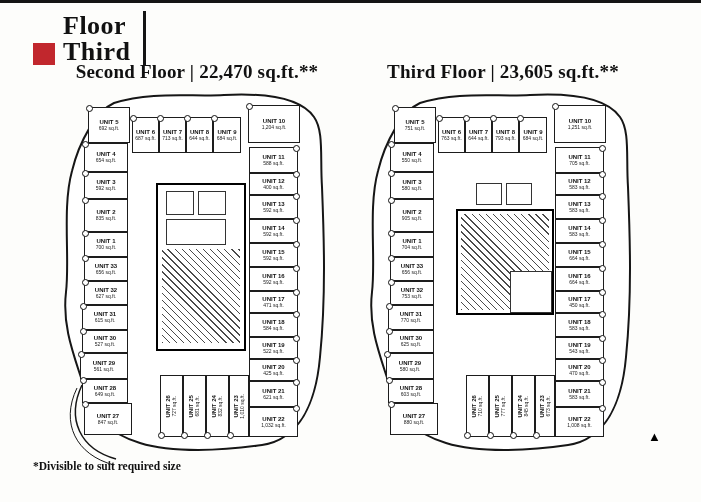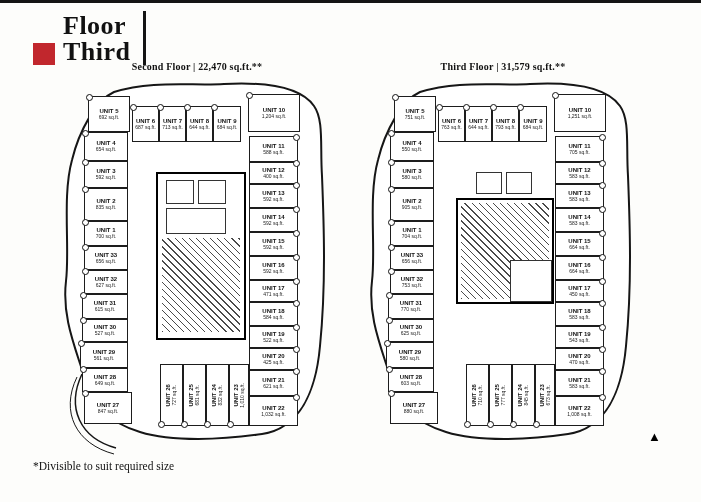--- a/index.html
+++ b/index.html
@@ -9,21 +9,21 @@
     font-family:"Liberation Serif", serif;color:#111;
   }
   
   .hdr{position:absolute;left:33px;top:8px;display:flex;align-items:flex-end;}
   .brand-square{width:22px;height:22px;background:#c1272d;margin-top:3px;}
   .hdr-title{margin-left:8px;font-weight:700;font-size:26px;line-height:26px;letter-spacing:.5px;}
   .hdr-divider{width:3px;height:54px;background:#141414;margin-left:12px;}
   
   .plan{position:absolute;width:290px;}
   .plan h2{
-    margin:0;text-align:center;font-size:10px;font-weight:700;
+    margin:0;text-align:center;font-size:19px;font-weight:700;
     font-family:"Liberation Serif", serif;letter-spacing:.2px;
   }
   .plan-canvas{position:relative;width:290px;height:380px;margin-top:4px;}
   .outline{position:absolute;left:0;top:0;}
   .units{position:absolute;left:0;top:0;width:100%;height:100%;}
   .unit{
     position:absolute;border:1px solid #1d1d1d;background:#fff;
     display:flex;align-items:center;justify-content:center;text-align:center;
     box-sizing:border-box;
   }
@@ -41,21 +41,21 @@
   .dot-B{left:-3px;bottom:-3px;}
   
   .core{position:absolute;border:2.5px solid #000;background:#fff;box-sizing:border-box;z-index:2;}
   .hatch{
     position:absolute;
     background:repeating-linear-gradient(45deg,#4a4a4a 0 1px,transparent 1px 5px);
   }
   .corebox{position:absolute;border:1px solid #333;background:#fff;}
   .corebox-floating{position:absolute;border:1px solid #333;background:#fff;z-index:2;}
   
-  .notes{position:absolute;left:33px;top:454px;font-weight:400;font-size:11.5px;line-height:18px;}
+  .notes{position:absolute;left:33px;top:454px;font-weight:700;font-size:11.5px;line-height:18px;}
   .north{position:absolute;left:648px;top:426px;font-size:13px;color:#000;}
 </style>
 </head>
 <body>
 
 <div class="page">
 
   <div class="hdr">
     <div class="brand-square" style="background: rgb(193, 39, 45);"></div>
     <div class="hdr-title">
@@ -309,21 +309,21 @@
       <div class="core" style="left:104px;top:96px;width:90px;height:168px;">
         <div class="hatch" style="left:4px;top:64px;right:4px;bottom:6px;"></div>
         <div class="corebox" style="left:8px;top:6px;width:26px;height:22px;"></div>
         <div class="corebox" style="left:40px;top:6px;width:26px;height:22px;"></div>
         <div class="corebox" style="left:8px;top:34px;width:58px;height:24px;"></div>
       </div>
     </div>
   </section>
 
   <section class="plan" id="plan-1" style="left:358px;top:58px;">
-    <h2>Third Floor | 31,579 sq.ft.**</h2>
+    <h2>Third Floor | 23,605 sq.ft.**</h2>
     <div class="plan-canvas">
       <svg class="outline" width="290" height="380" viewBox="0 0 290 380">
         <path d="M62,16 C100,4 140,10 172,8 C210,6 248,10 262,30 C272,44 268,70 270,100 C272,150 274,210 268,270 C264,315 248,352 210,358 C170,364 120,366 88,356 C58,347 40,330 32,300 C22,268 10,240 14,205 C18,172 10,120 20,84 C27,55 44,24 62,16 Z" fill="#ffffff" stroke="#161616" stroke-width="2"></path>
       </svg>
       <div class="units">
           <div class="unit" style="left: 36px; top: 20px; width: 42px; height: 36px;">
             <div class="u-inner">
               <div class="u-name">UNIT 5</div>
               <div class="u-sqft">751 sq.ft.</div>
             </div>

